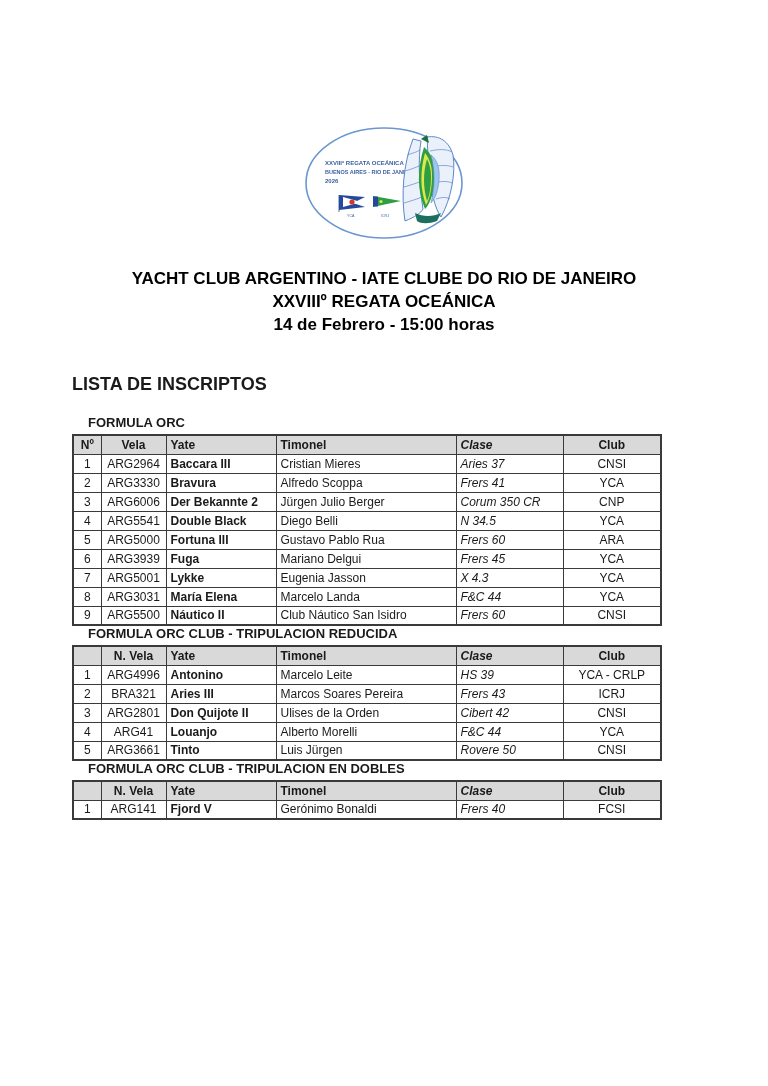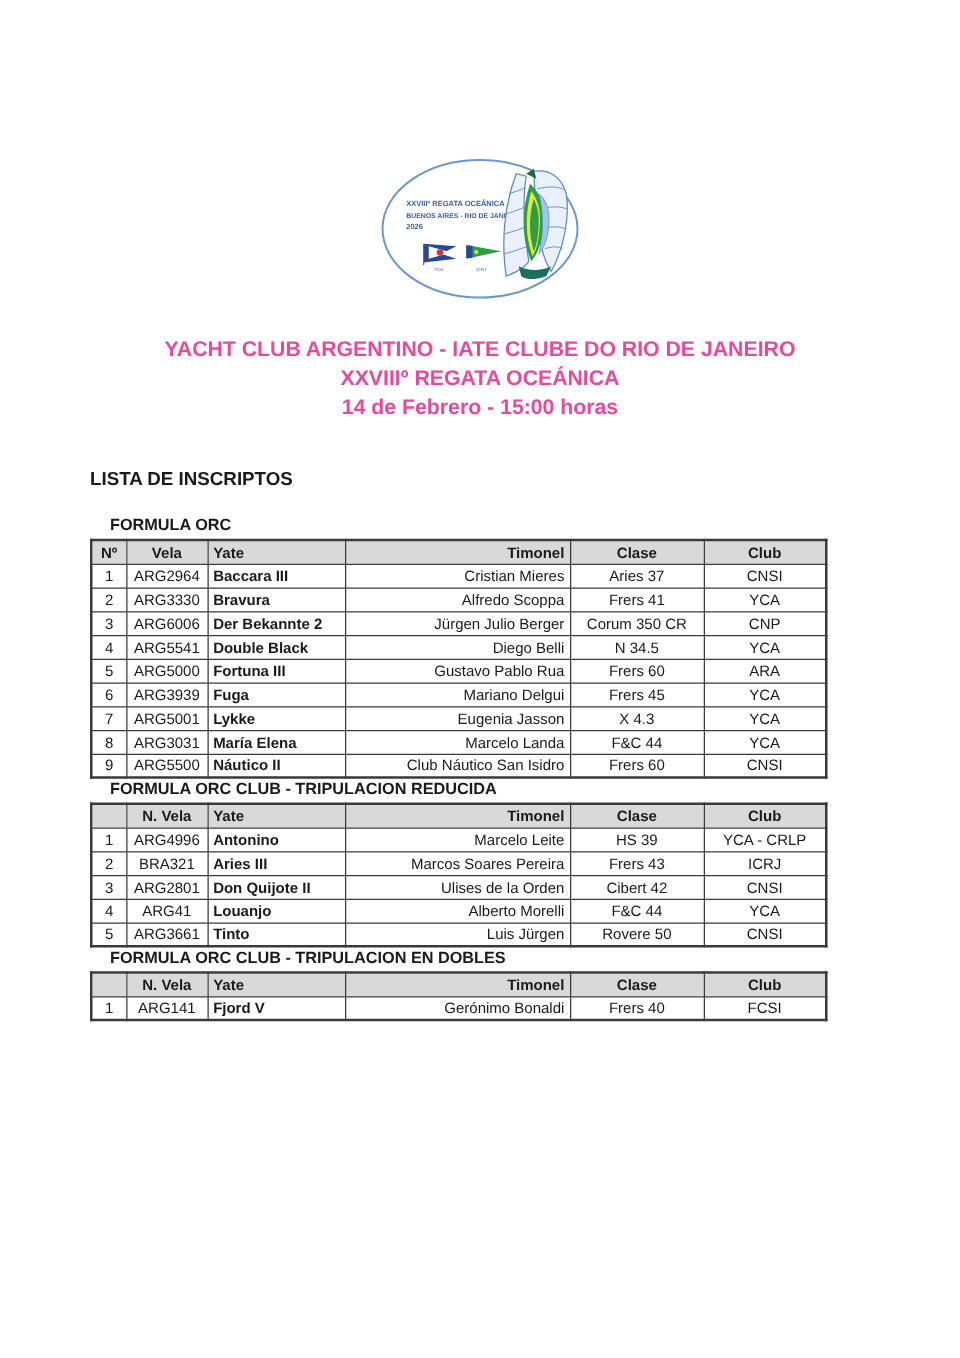--- a/index.html
+++ b/index.html
@@ -6,39 +6,39 @@
   html,body { background:#ffffff; }
   body {
     width:768px; height:1086px;
     font-family:"Liberation Sans", sans-serif;
     color:#1a1a1a;
     position:relative;
     overflow:hidden;
   }
   .logo-wrap { width:162px; margin:125px auto 0; }
   .title-block { text-align:center; margin-top:22px; }
-  .title-line { font-size:17px; font-weight:bold; line-height:23px; color:#ec4899; }
-  .list-title { font-size:15px; font-weight:bold; margin:38px 0 0 72px; }
+  .title-line { font-size:17px; font-weight:bold; line-height:23px; color:#000000; }
+  .list-title { font-size:18px; font-weight:bold; margin:38px 0 0 72px; }
   .sections { margin:20px 0 0 72px; }
   .section + .section { }
   .section-heading { font-size:13px; font-weight:bold; margin-bottom:4px;padding-left:16px; }
   table.entries {
     border-collapse:collapse; table-layout:fixed; width:588px;
     border:2px solid #3a3a3a; font-size:12px;
   }
   table.entries th, table.entries td {
     border:1px solid #3a3a3a; height:19px; padding:1px 4px;
     overflow:hidden; white-space:nowrap;
   }
   table.entries thead th { background:#d9d9d9; font-weight:bold; }
   .c0 { text-align:center; padding:1px 2px; }
   .c1 { text-align:center; }
   .c2 { text-align:left; }
-  .c3 { text-align:right; }
-  .c4 { text-align:center; }
+  .c3 { text-align:left; }
+  .c4 { text-align:left;font-style:italic; }
   .c5 { text-align:center; }
   tbody .c2 { font-weight:bold; }
 </style>
 </head>
 <body>
 
 <div class="logo-wrap">
   <svg width="162" height="116" viewBox="0 0 162 116">
     <ellipse cx="81" cy="58" rx="78" ry="55" fill="#ffffff" stroke="#6b97cf" stroke-width="1.6"></ellipse>
 

